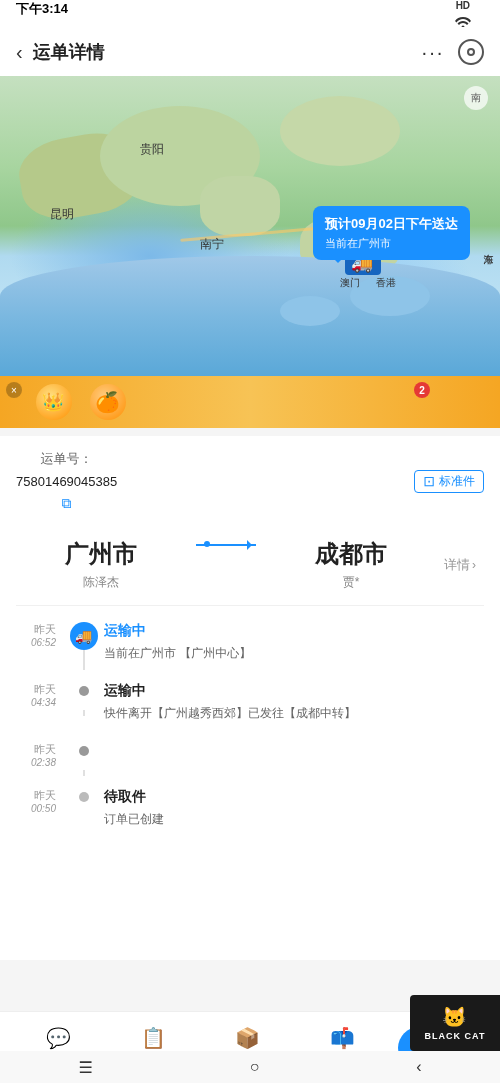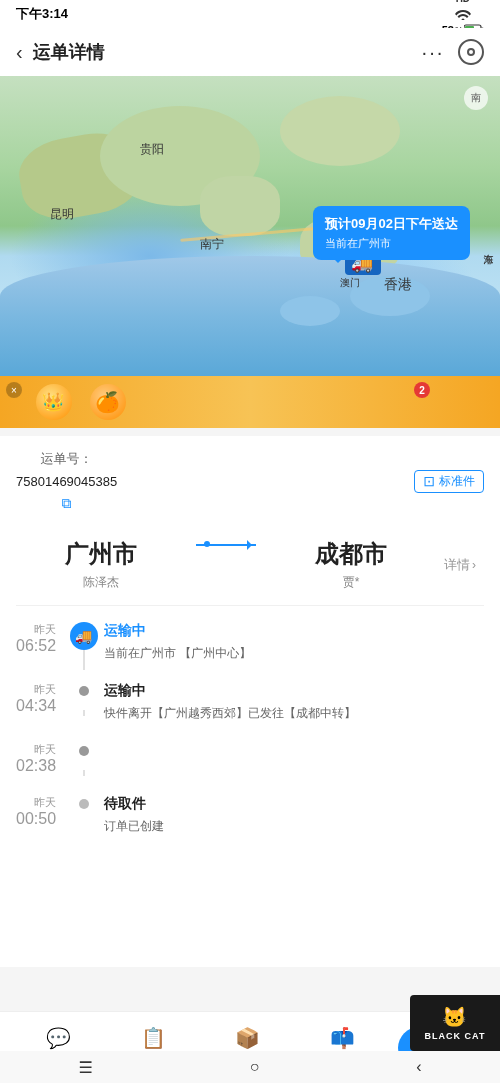--- a/index.html
+++ b/index.html
@@ -11,21 +11,21 @@
       background: #f5f5f5;
       position: relative;
       overflow-x: hidden;
     }
 
     
     .status-bar {
       height: 28px;
       background: #fff;
       display: flex;
-      align-items: center;
+      align-items: flex-start;
       justify-content: space-between;
       padding: 0 16px;
       font-size: 13px;
       color: #000;
     }
     .status-time { font-weight: 600; }
     .status-icons { display: flex; align-items: center; gap: 4px; font-size: 11px; flex-direction: column; }
 
     
     .nav-bar {
@@ -114,21 +114,21 @@
     .map-label {
       position: absolute;
       font-size: 12px;
       color: #333;
       font-weight: 500;
     }
     .label-guiyang { top: 65px; left: 140px; }
     .label-nanning { top: 160px; left: 200px; }
     .label-kunming { top: 130px; left: 50px; }
     .label-macao { top: 200px; left: 340px; font-size: 10px; }
-    .label-hongkong { top: 200px; left: 384px; font-size: 14px; }
+    .label-hongkong { top: 200px; left: 376px; font-size: 10px; }
     .label-donghai { top: 170px; right: 5px; font-size: 10px; writing-mode: vertical-rl; }
 
     
     .map-truck {
       position: absolute;
       top: 175px;
       left: 345px;
       width: 36px;
       height: 24px;
       background: #1565c0;
@@ -332,21 +332,21 @@
       margin-bottom: 20px;
       position: relative;
     }
     .timeline-time {
       width: 48px;
       flex-shrink: 0;
       text-align: right;
       padding-right: 8px;
     }
     .time-day { font-size: 11px; color: #999; }
-    .time-hour { font-size: 16px; color: #999; }
+    .time-hour { font-size: 10px; color: #999; font-style: italic; }
     .timeline-dot-area {
       width: 40px;
       flex-shrink: 0;
       display: flex;
       flex-direction: column;
       align-items: center;
       position: relative;
     }
     .timeline-dot {
       width: 14px; height: 14px;

